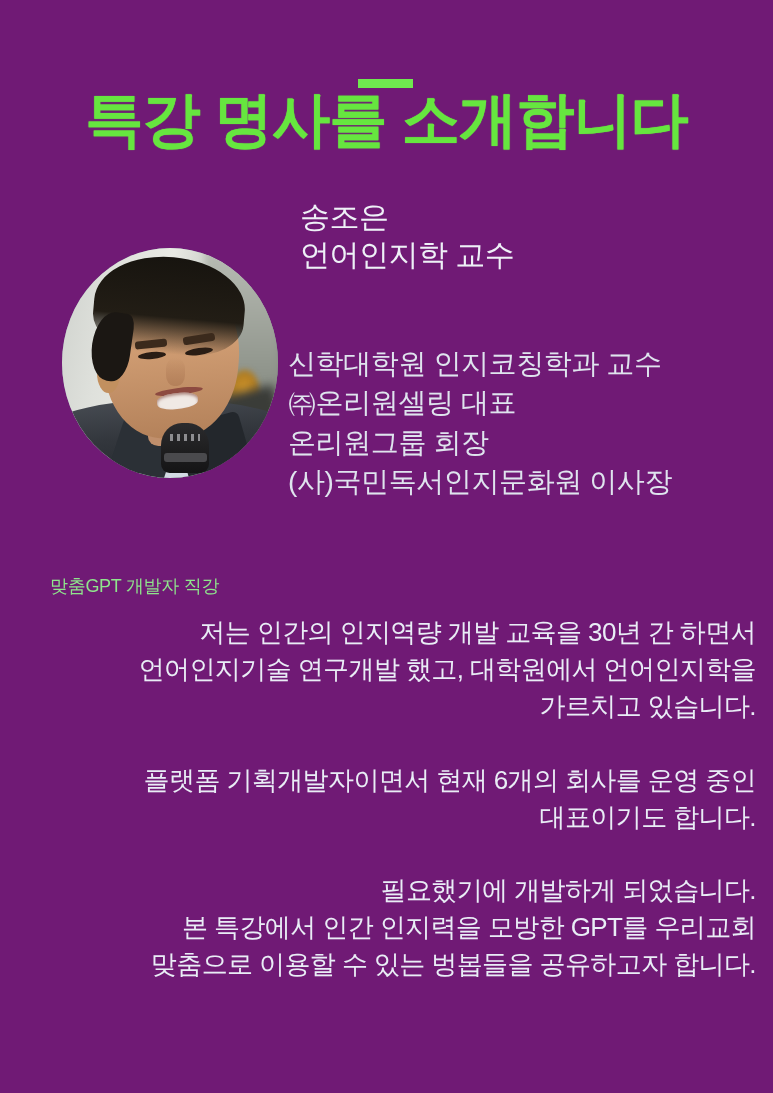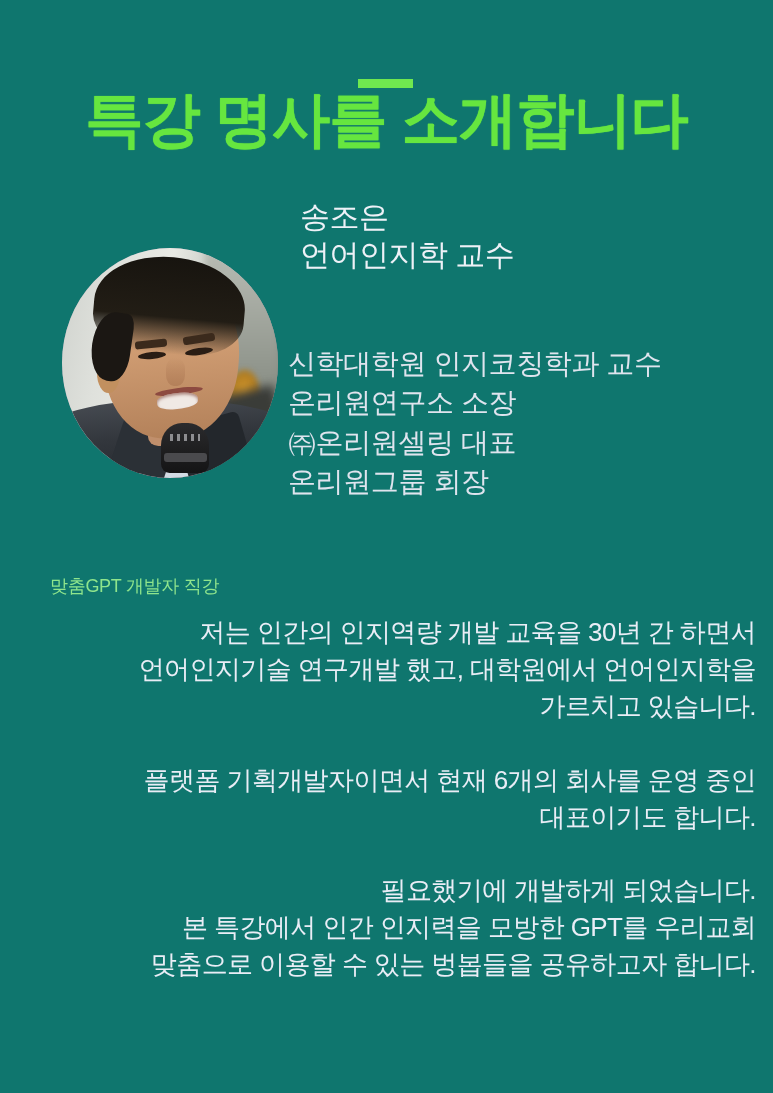--- a/index.html
+++ b/index.html
@@ -6,21 +6,21 @@
   * { margin:0; padding:0; box-sizing:border-box; }
   html, body {
     width:773px; height:1093px;
     background:#0d2461;
     font-family:"Liberation Sans","DejaVu Sans",sans-serif;
     overflow:hidden;
   }
   .poster {
     position:relative;
     width:773px; height:1093px;
-    background:#0f766e;
+    background:#701a75;
   }
 
   
   .accent-dash {
     position:absolute;
     left:358px; top:79px;
     width:55px; height:9px;
     background:#6fe84f;
   }
   .title {
@@ -222,23 +222,23 @@
     </div>
   </div>
 
   <div class="name-block">
     <div class="name-line">송조은</div>
     <div class="name-line">언어인지학 교수</div>
   </div>
 
   <div class="credentials">
     <div>신학대학원 인지코칭학과 교수</div>
-    <div>온리원연구소 소장</div>
     <div>㈜온리원셀링 대표</div>
     <div>온리원그룹 회장</div>
+    <div>(사)국민독서인지문화원 이사장</div>
   </div>
 
   <div class="subhead">맞춤GPT 개발자 직강</div>
 
   <div class="body-copy">
     <div class="para">
       <div>저는 인간의 인지역량 개발 교육을 30년 간 하면서</div>
       <div>언어인지기술 연구개발 했고, 대학원에서 언어인지학을</div>
       <div>가르치고 있습니다.</div>
     </div>

